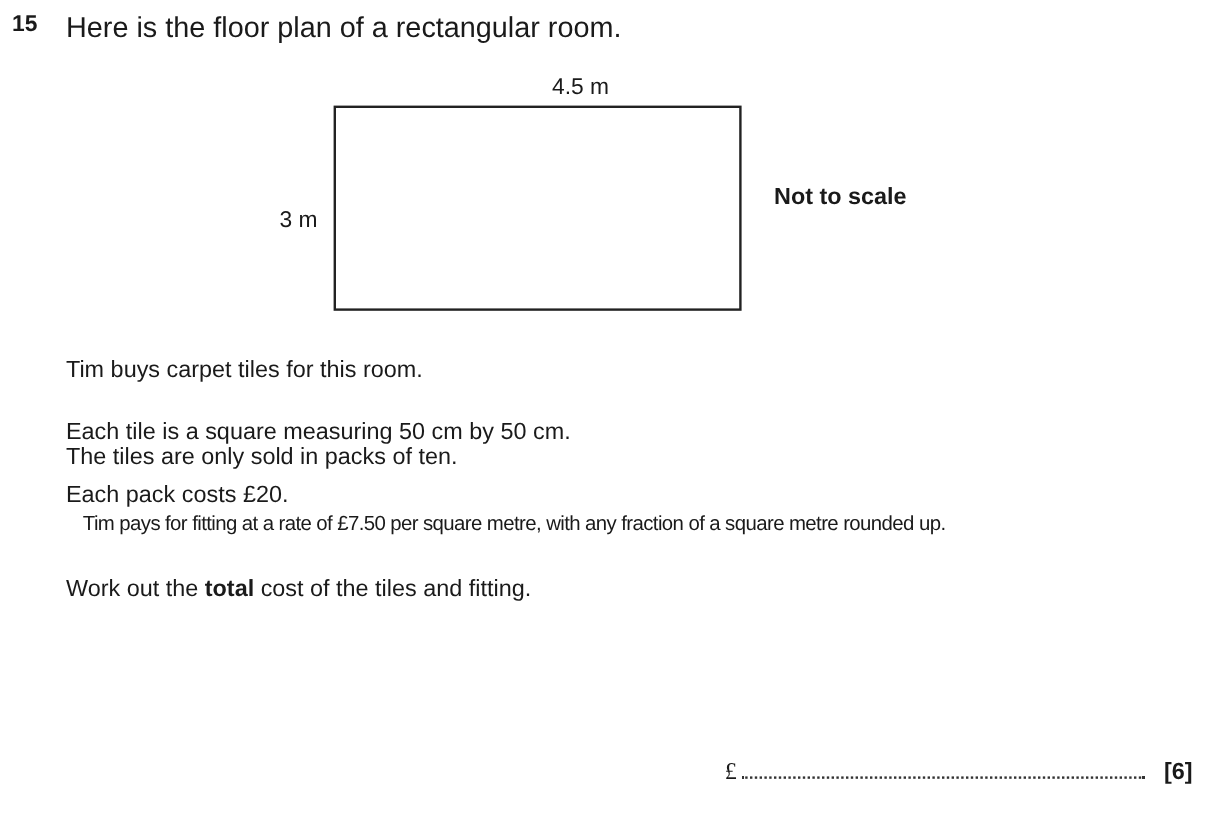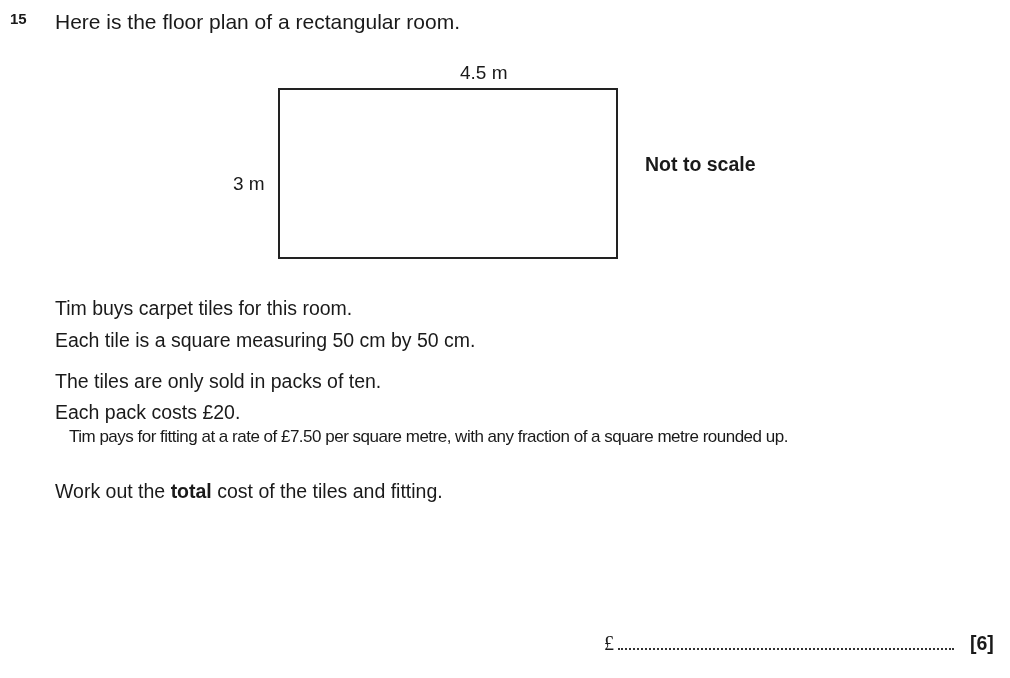--- a/index.html
+++ b/index.html
@@ -12,28 +12,28 @@
       height: 678px;
       position: relative;
       overflow: hidden;
       font-family: "Liberation Sans", sans-serif;
       color: #1a1a1a;
     }
     .qnum {
       position: absolute;
       left: 10px;
       top: 10px;
-      font-size: 15px;
+      font-size: 19px;
       font-weight: bold;
     }
     .intro {
       position: absolute;
       left: 55px;
       top: 10px;
-      font-size: 21px;
+      font-size: 24px;
     }
     .dim-top {
       position: absolute;
       left: 424px;
       top: 62px;
       font-size: 19px;
       margin-left: 36px;
     }
     .dim-left {
       position: absolute;
@@ -102,21 +102,21 @@
 
 <div class="qnum">15</div>
 <div class="intro">Here is the floor plan of a rectangular room.</div>
 
 <div class="dim-top">4.5 m</div>
 <div class="dim-left">3 m</div>
 <div class="room"></div>
 <div class="scale-note">Not to scale</div>
 
 <div class="text-line" style="top:297px;">Tim buys carpet tiles for this room.</div>
-<div class="text-line" style="top:329px;">Each tile is a square measuring 50 cm by 50 cm.</div>
+<div class="text-line" style="top:349px;">Each tile is a square measuring 50 cm by 50 cm.</div>
 <div class="text-line" style="top:370px;">The tiles are only sold in packs of ten.</div>
 <div class="text-line" style="top:401px;text-align:center;">Each pack costs £20.</div>
 <div class="text-line narrow" style="top:427px;">Tim pays for fitting at a rate of £7.50 per square metre, with any fraction of a square metre rounded up.</div>
 
 <div class="text-line" style="top:480px;"><span>Work out the </span><b>total</b><span> cost of the tiles and fitting.</span></div>
 
 <div class="answer">
   <span class="pound">£</span><span class="dots"></span>
 </div>
 <div class="marks">[6]</div>

